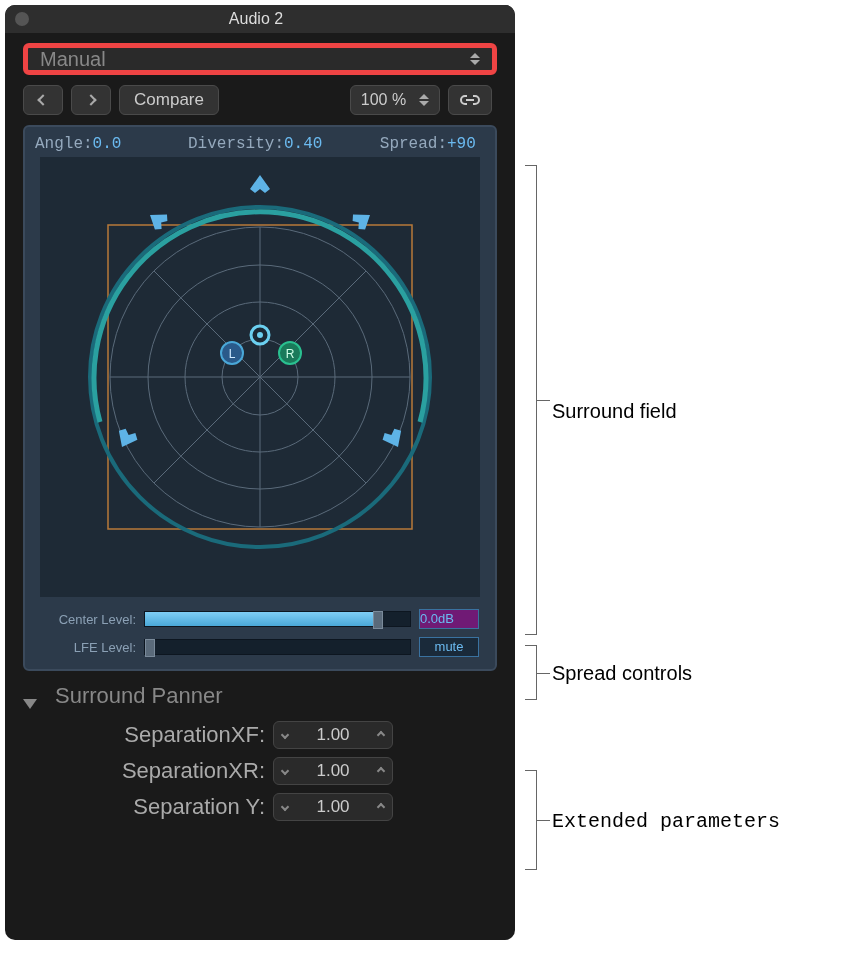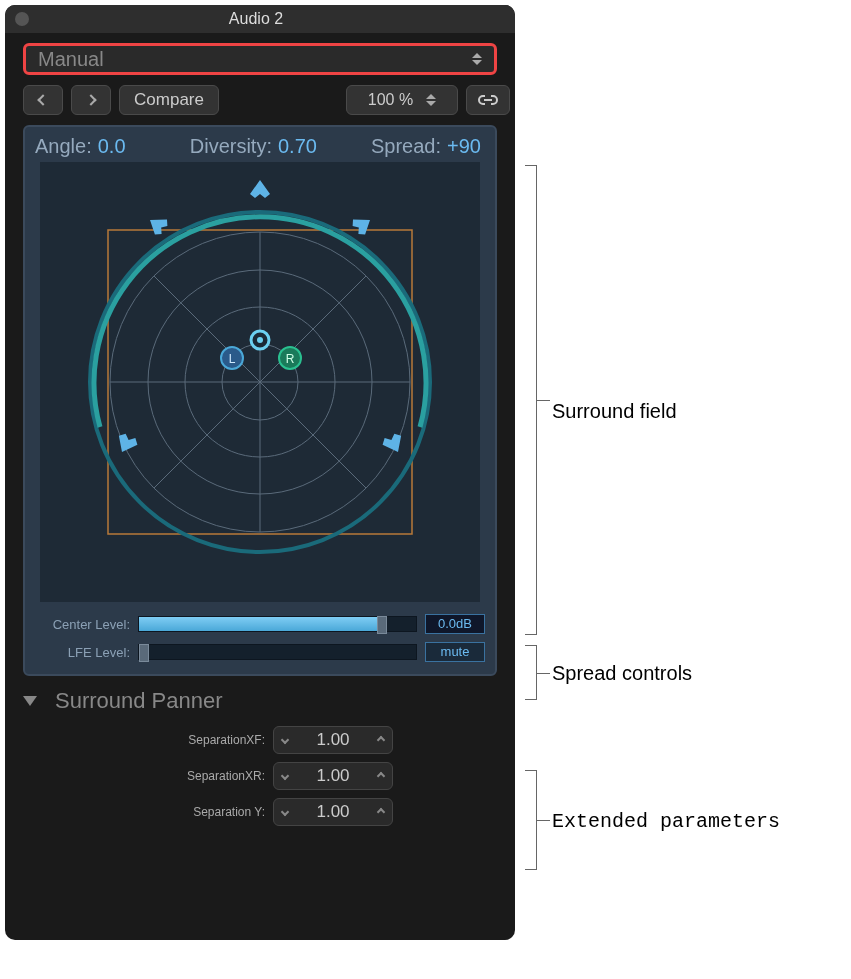--- a/index.html
+++ b/index.html
@@ -39,50 +39,50 @@
     color: #ddd;
     font-size: 16px;
   }
   .preset-row {
     padding: 10px 18px 6px 18px;
   }
   .preset-select {
     width: 100%;
     height: 32px;
     background: #2a2a2a;
-    border: 3px solid #ef4444;
+    border: 5px solid #ef4444;
     border-radius: 6px;
     display: flex;
     align-items: center;
     justify-content: space-between;
     padding: 0 12px;
     color: #888;
     font-size: 20px;
   }
   .toolbar-row {
-    padding: 4px 5px 10px 18px;
+    padding: 4px 23px 10px 18px;
     display: flex;
     gap: 8px;
     align-items: center;
   }
   .btn {
     height: 30px;
     background: #333;
     border: 1px solid #4a4a4a;
     border-radius: 6px;
     color: #ccc;
     display: flex;
     align-items: center;
     justify-content: center;
     font-size: 16px;
   }
   .nav-btn { width: 40px; }
   .compare-btn { width: 100px; font-size: 17px; }
   .spacer { flex: 1; }
-  .zoom-btn { width: 112px; gap: 13px; }
+  .zoom-btn { width: 90px; gap: 13px; }
   .link-btn { width: 44px; }
   .caret-sm {
     display: inline-block;
     width: 0; height: 0;
     border-left: 5px solid transparent;
     border-right: 5px solid transparent;
   }
   .caret-sm.up { border-bottom: 5px solid #aaa; }
   .caret-sm.down { border-top: 5px solid #aaa; }
   .chevron-lg {
@@ -97,42 +97,42 @@
   .panner-panel {
     margin: 0 18px;
     background: #2c3a4a;
     border: 2px solid #3b4a5c;
     border-radius: 6px;
     padding-bottom: 8px;
   }
   .param-row {
     display: flex;
     color: #8ba0b5;
-    font-size: 20px;
+    font-size: 16px;
     padding: 8px 10px 4px 10px;
-    gap: 6px;
+    font-family: Liberation Mono, monospace;
   }
   .param-row .label { color: #95a9bd; }
   .param-row .val { color: #6bbaf0; min-width: 38px; }
 
   .field-container {
     width: 440px;
     height: 440px;
     margin: 0 auto;
     position: relative;
     background: #1e2a36;
   }
   .field-svg {
     position: absolute;
     inset: 0;
   }
   .level-row {
     display: flex;
     align-items: center;
-    padding: 4px 10px;
+    padding: 4px 16px;
     gap: 8px;
   }
   .level-label {
     width: 95px;
     text-align: right;
     color: #8ba0b5;
     font-size: 13px;
   }
   .slider {
     flex: 1;
@@ -150,44 +150,43 @@
     position: absolute;
     top: -1px;
     width: 10px;
     height: 18px;
     background: #5a6a7a;
     border: 1px solid #7a8a9a;
   }
   .level-readout {
     width: 60px;
     height: 20px;
-    background: #0f172a;
+    background: #701a75;
     border: 1px solid #3a72a0;
     color: #6bbaf0;
     font-size: 13px;
-    text-align: center;
     line-height: 18px;
   }
   .mute-btn {
     width: 60px;
     height: 20px;
     background: #1a2a3a;
     border: 1px solid #3a72a0;
     color: #6bbaf0;
     font-size: 13px;
     text-align: center;
     line-height: 18px;
   }
 
   .extended {
     padding: 12px 18px;
   }
   .ext-header {
     display: flex;
-    align-items: center;
+    align-items: flex-end;
     gap: 18px;
     margin-bottom: 8px;
   }
   .disclosure {
     width: 0; height: 0;
     border-left: 7px solid transparent;
     border-right: 7px solid transparent;
     border-top: 10px solid #888;
   }
   .ext-title {
@@ -196,21 +195,21 @@
   }
   .ext-row {
     display: flex;
     align-items: center;
     height: 36px;
   }
   .ext-label {
     width: 250px;
     text-align: right;
     color: #aaa;
-    font-size: 12px;
+    font-size: 22px;
     padding-right: 8px;
   }
   .stepper {
     width: 120px;
     height: 28px;
     background: #2a2a2a;
     border: 1px solid #444;
     border-radius: 6px;
     color: #ccc;
     display: flex;
@@ -291,21 +290,21 @@
         </svg>
     </div>
   </div>
 
   <div class="panner-panel">
     <div class="param-row">
       <span class="label">Angle:</span>
       <span class="val">0.0</span>
       <span style="flex:1"></span>
       <span class="label">Diversity:</span>
-      <span class="val">0.70</span>
+      <span class="val">0.40</span>
       <span style="flex:1"></span>
       <span class="label">Spread:</span>
       <span class="val">+90</span>
     </div>
 
     <div class="field-container">
       <svg class="field-svg" viewBox="0 0 440 440">
 
         <rect x="68" y="68" width="304" height="304" fill="none" stroke="#b87a3a" stroke-width="1.5"></rect>
 

